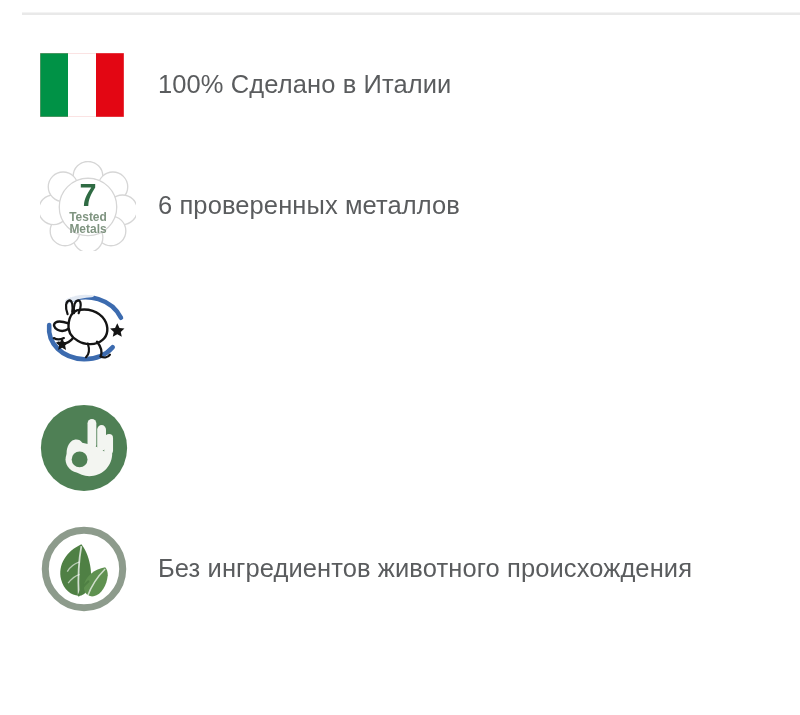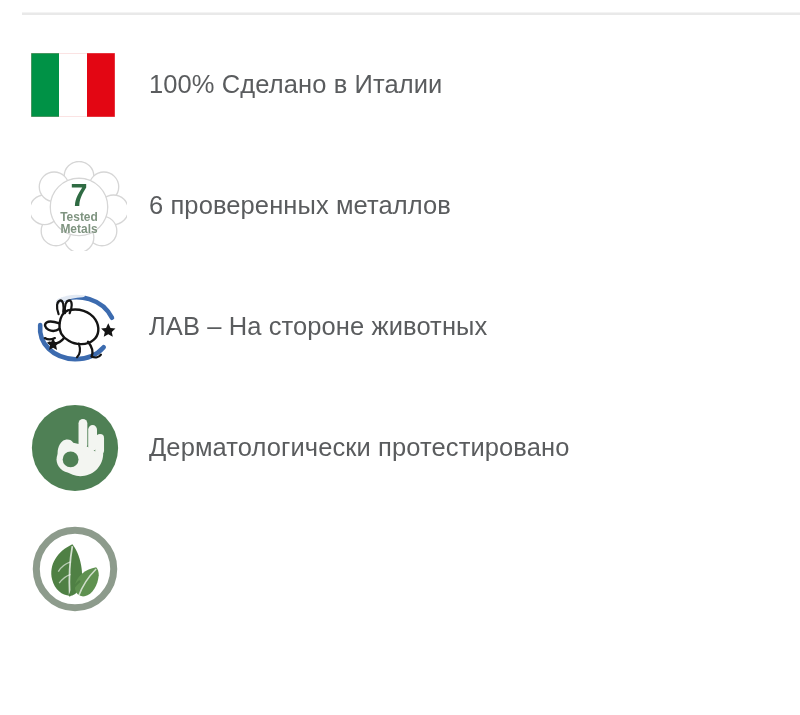--- a/index.html
+++ b/index.html
@@ -27,21 +27,21 @@
     left: 22px;
     top: 12px;
     width: 778px;
     height: 2px;
     background: #e9e9e9;
     border-top: 1px solid #f3f3f3;
   }
 
   .feature-list {
     position: absolute;
-    left: 4px;
+    left: 13px;
     top: 24px;
     width: 688px;
   }
 
   .feature-row {
     position: relative;
     height: 121px;
     display: flex;
     align-items: center;
   }
@@ -165,21 +165,20 @@
           <path d="M26 52 C22 54 18 54 15 52" fill="none" stroke="#141414" stroke-width="2.4" stroke-linecap="round"></path>
 
           <path d="M62 56 C66 61 68 67 66 72" fill="none" stroke="#141414" stroke-width="2.6" stroke-linecap="round"></path>
           <path d="M66 72 C70 74 74 73 76 70" fill="none" stroke="#141414" stroke-width="2.4" stroke-linecap="round"></path>
           <path d="M52 58 C54 64 53 70 50 73" fill="none" stroke="#141414" stroke-width="2.3" stroke-linecap="round"></path>
 
           <path d="M84 36 l2.4 5 5.4 .6 -4 3.7 1.1 5.3 -4.9-2.7 -4.9 2.7 1.1-5.3 -4-3.7 5.4-.6 Z" fill="#141414"></path>
           <path d="M24 52 l2.1 4.4 4.8 .5 -3.6 3.3 1 4.7 -4.3-2.4 -4.3 2.4 1-4.7 -3.6-3.3 4.8-.5 Z" fill="#141414"></path>
         </svg>
       </div>
-      <div class="label">ЛАВ – На стороне животных</div>
     </div>
 
     <div class="feature-row">
       <div class="icon-cell">
         <svg class="derm-icon" viewBox="0 0 100 100">
           <circle cx="50" cy="50" r="49" fill="#4f8055"></circle>
           <g fill="#f3f5f1">
 
             <rect x="54" y="17" width="10" height="34" rx="5"></rect>
             <rect x="65" y="24" width="10" height="29" rx="5"></rect>
@@ -187,35 +186,35 @@
 
             <path d="M48 44 C46 40 40 39 36 42 C31 46 29 54 31 62 C34 74 44 82 56 82
                      C70 82 81 72 82 58 L82 46 C82 43 79 41 76 42 C74 43 73 45 73 47
                      L73 54 C68 49 58 46 48 44 Z"></path>
 
             <path d="M45 48 C36 48 29 55 29 63 C29 71 36 78 45 78 C54 78 61 71 61 63 C61 55 54 48 45 48 Z"></path>
           </g>
           <circle cx="45" cy="63" r="9" fill="#4f8055"></circle>
         </svg>
       </div>
-      <div class="label">Дерматологически протестировано</div>
     </div>
 
     <div class="feature-row">
       <div class="icon-cell">
         <svg class="leaf-icon" viewBox="0 0 100 100">
           <circle cx="50" cy="50" r="44" fill="none" stroke="#8d9b8c" stroke-width="8"></circle>
 
           <path d="M47 22 C30 30 20 45 24 62 C27 75 38 82 47 80 C56 77 60 62 57 46 C55 35 51 27 47 22 Z" fill="#4f8044"></path>
           <path d="M47 24 C44 40 43 60 44 80" fill="none" stroke="#ffffff" stroke-width="2" opacity="0.75"></path>
           <path d="M45 42 C39 44 34 48 31 53" fill="none" stroke="#ffffff" stroke-width="1.5" opacity="0.6"></path>
           <path d="M45 56 C39 58 35 62 32 66" fill="none" stroke="#ffffff" stroke-width="1.5" opacity="0.6"></path>
 
           <path d="M74 48 C62 50 52 58 50 68 C49 77 54 82 61 81 C70 79 76 68 77 57 C77 53 76 50 74 48 Z" fill="#5f9150"></path>
           <path d="M74 50 C66 58 58 70 54 81" fill="none" stroke="#ffffff" stroke-width="1.8" opacity="0.7"></path>
 
           <path d="M44 80 C47 72 50 68 55 64" fill="none" stroke="#4f8044" stroke-width="2.4" stroke-linecap="round"></path>
         </svg>
       </div>
+      <div class="label">Без ингредиентов животного происхождения</div>
     </div>
 
   </div>
 </div>
 
 </body></html>

